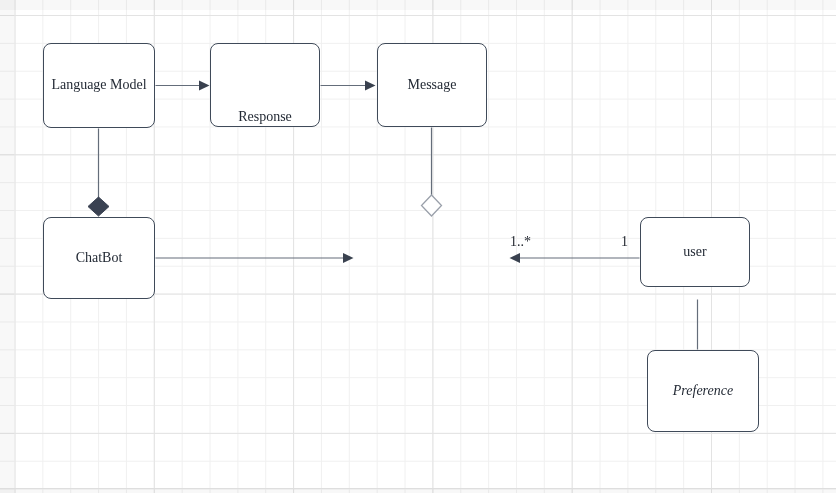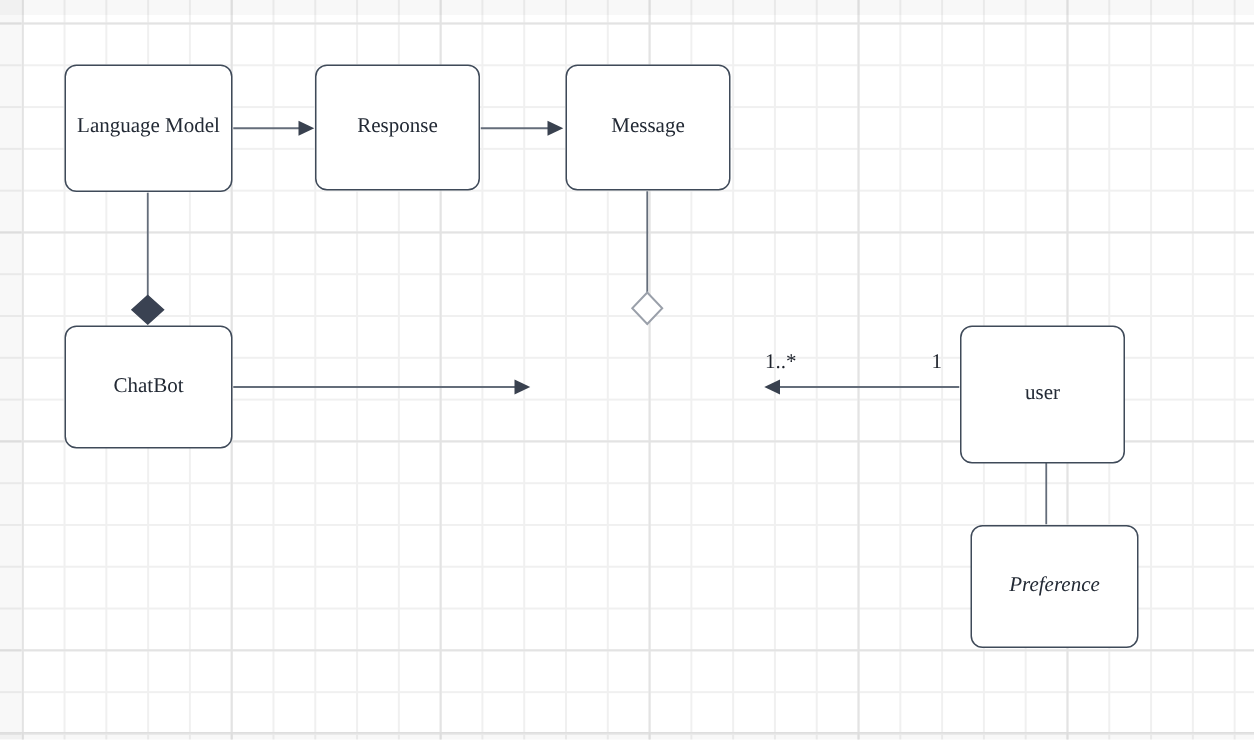--- a/index.html
+++ b/index.html
@@ -39,25 +39,25 @@
     display: flex;
     align-items: center;
     justify-content: center;
     text-align: center;
     font-size: 14px;
     line-height: 1.3;
     color: #232a35;
     cursor: default;
   }
   .node-language-model { left: 43px;  top: 43px;  width: 112px; height: 85px; padding: 0 6px; }
-  .node-response       { left: 210px; top: 43px;  width: 110px; height: 84px; }
+  .node-response       { left: 210px; top: 43px;  width: 110px; height: 84px; align-items: flex-end; }
   .node-message        { left: 377px; top: 43px;  width: 110px; height: 84px; }
   .node-chatbot        { left: 43px;  top: 217px; width: 112px; height: 82px; }
   .node-user-session   { left: 355px; top: 217px; width: 153px; height: 82px; }
-  .node-user           { left: 640px; top: 217px; width: 110px; height: 92px; justify-content: center; }
+  .node-user           { left: 640px; top: 217px; width: 110px; height: 70px; justify-content: center; }
   .node-preference     { left: 647px; top: 350px; width: 112px; height: 82px; font-style: italic; }
 
   .edges-overlay {
     position: absolute;
     left: 0; top: 0;
     width: 836px;
     height: 493px;
   }
   .edge-line {
     stroke: #646d7a;

